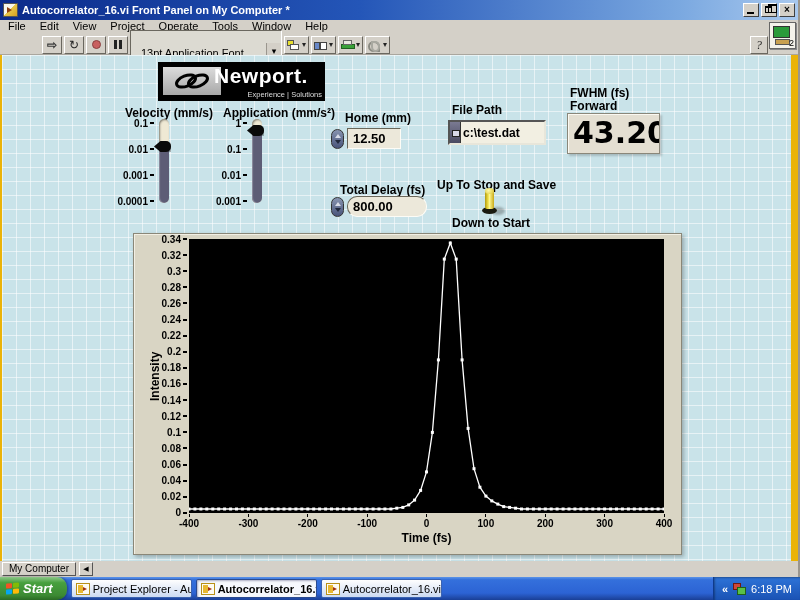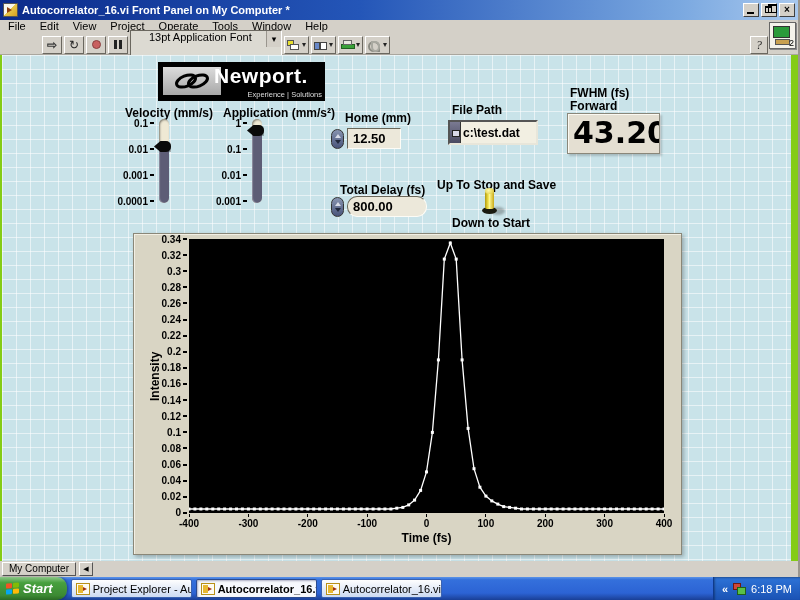--- a/index.html
+++ b/index.html
@@ -1,20 +1,20 @@
 <!DOCTYPE html>
 <html><head>
 <meta charset="utf-8">
 <style>
   * { margin:0; padding:0; box-sizing:border-box; }
   body { font-family:"Liberation Sans", sans-serif; }
   .screen { position:relative; width:800px; height:600px; background:#d4d0c8; overflow:hidden; }
 
   
-  .lv-window { position:absolute; left:0; top:0; width:800px; height:577px; background:#84cc16; border-right:2px solid #9a968e; }
+  .lv-window { position:absolute; left:0; top:0; width:800px; height:577px; background:#eab308; border-right:2px solid #9a968e; }
 
   .titlebar { position:absolute; left:0; top:0; right:0; height:20px;
     background:linear-gradient(90deg,#0b2a8a 0%,#2456b8 45%,#7aa8e0 85%,#a8c8ee 100%);
     display:flex; align-items:center; padding:0 3px; color:#fff; font-size:11px; font-weight:bold; }
   .titlebar-icon { width:15px; height:14px; margin-right:4px; background:linear-gradient(135deg,#f8f6ec 45%,#e8c84a 46%,#d8a020 100%);
     border:1px solid #555; position:relative; flex:none; }
   .titlebar-icon::after { content:""; position:absolute; left:3px; top:3px; width:0; height:0;
     border-left:5px solid #904010; border-top:3px solid transparent; border-bottom:3px solid transparent; }
   .title-text { flex:1; white-space:nowrap; overflow:hidden; }
   .win-btn { width:16px; height:14px; background:#d4d0c8; border:1px solid; border-color:#fff #404040 #404040 #fff;
@@ -28,21 +28,21 @@
   .menubar span { padding:0 7px; }
 
   .toolbar { position:absolute; left:0; top:35px; right:0; height:20px; background:#d4d0c8;
     display:flex; align-items:center; padding-left:42px; gap:2px; border-bottom:1px solid #aaa69e; }
   .tool-btn { height:18px; min-width:20px; background:#d4d0c8; border:1px solid; border-color:#fff #6a675f #6a675f #fff;
     display:flex; align-items:center; justify-content:center; font-size:12px; color:#222; padding:0 2px; }
   .tool-btn.icon-run { color:#3a3a3a; font-weight:bold; }
   .icon-abort-dot { width:9px; height:9px; border-radius:50%; background:#c86060; border:1px solid #8a4040; }
   .pause-bar { display:inline-block; width:3px; height:9px; background:#222; margin:0 1px; }
   .font-select { height:30px; width:152px; background:#dcdad2; border:1px solid; border-color:#6a675f #fff #fff #6a675f;
-    display:flex; align-items:flex-start; font-size:11px; padding-left:18px; color:#000; }
+    display:flex; align-items:flex-end; font-size:11px; padding-left:10px; color:#000; }
   .font-select .dd { margin-left:auto; width:15px; height:16px; background:#d4d0c8; border-left:1px solid #9a968e;
     display:flex; align-items:center; justify-content:center; font-size:9px; }
   .dd-group { display:flex; align-items:center; }
   .mini-ic { display:inline-block; position:relative; width:12px; height:10px; margin-right:2px; }
   .ic-align::before { content:""; position:absolute; left:0; top:0; width:5px; height:4px; background:#e8e030; border:1px solid #555; }
   .ic-align::after { content:""; position:absolute; left:3px; bottom:0; width:7px; height:4px; background:#fff; border:1px solid #555; }
   .ic-dist::before { content:""; position:absolute; left:0; top:2px; width:4px; height:6px; background:#6888c8; border:1px solid #444; }
   .ic-dist::after { content:""; position:absolute; left:6px; top:2px; width:5px; height:6px; background:#fff; border:1px solid #444; }
   .ic-resize::before { content:""; position:absolute; left:0; top:4px; width:12px; height:3px; background:#38a038; border:1px solid #206020; }
   .ic-resize::after { content:""; position:absolute; left:2px; top:0px; width:7px; height:3px; background:#e8e8e0; border:1px solid #666; }
@@ -91,21 +91,21 @@
   
   .num-row { position:absolute; display:flex; align-items:center; }
   .spinner { width:13px; height:20px; border-radius:7px; background:linear-gradient(#8894b0,#48547a); border:1px solid #333;
     position:relative; margin-right:3px; }
   .spinner::before { content:""; position:absolute; left:3px; top:4px; border-left:3px solid transparent; border-right:3px solid transparent; border-bottom:4px solid #d8dce8; }
   .spinner::after { content:""; position:absolute; left:3px; bottom:4px; border-left:3px solid transparent; border-right:3px solid transparent; border-top:4px solid #20283c; }
   .num-box { background:#ece8da; border:1px solid; border-color:#6a675a #fdfcf6 #fdfcf6 #6a675a; padding:2px 5px;
     font-size:13px; font-weight:bold; color:#000; }
 
   
-  .path-box { position:absolute; display:flex; background:#f2efe2; border:2px solid; border-color:#555 #e8e6da #e8e6da #555; height:25px; width:90px; }
+  .path-box { position:absolute; display:flex; background:#f2efe2; border:2px solid; border-color:#555 #e8e6da #e8e6da #555; height:25px; width:98px; }
   .browse-strip { width:11px; background:linear-gradient(#7a7a92,#4a4a62); border-right:1px solid #333; position:relative; }
   .browse-strip::after { content:""; position:absolute; left:2px; top:8px; width:6px; height:5px; background:#d8d8e8; border:1px solid #222; }
   .path-text { font-size:12px; font-weight:bold; color:#000; padding:4px 3px 0 2px; white-space:nowrap; overflow:hidden; }
 
   
   .fwhm-box { position:absolute; width:93px; height:41px; background:#e4dfd2; border:1px solid #8a877a;
     box-shadow:inset 1px 1px 0 #fbf9f2, 2px 2px 2px rgba(0,0,0,.18); overflow:hidden; white-space:nowrap;
     font-family:"DejaVu Sans", sans-serif; font-size:30px; font-weight:bold; color:#000; padding:1px 0 0 5px; }
 
   

